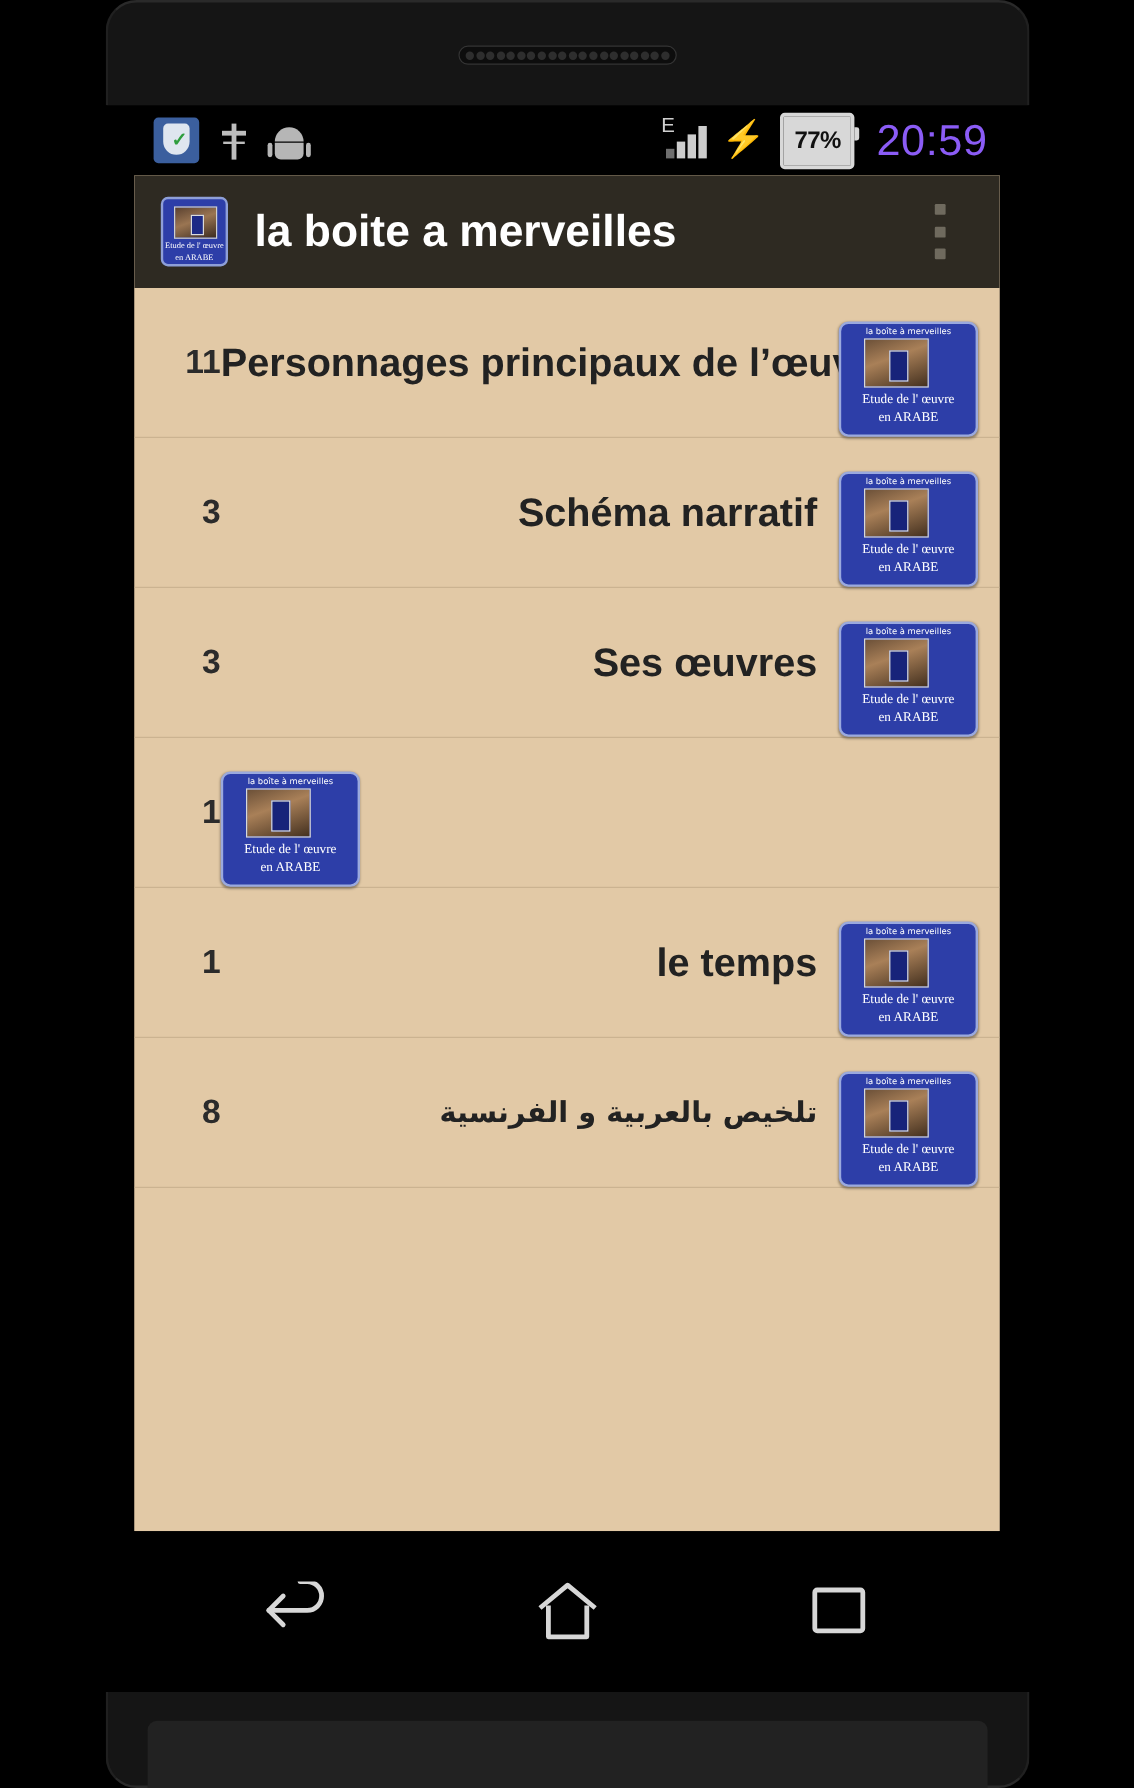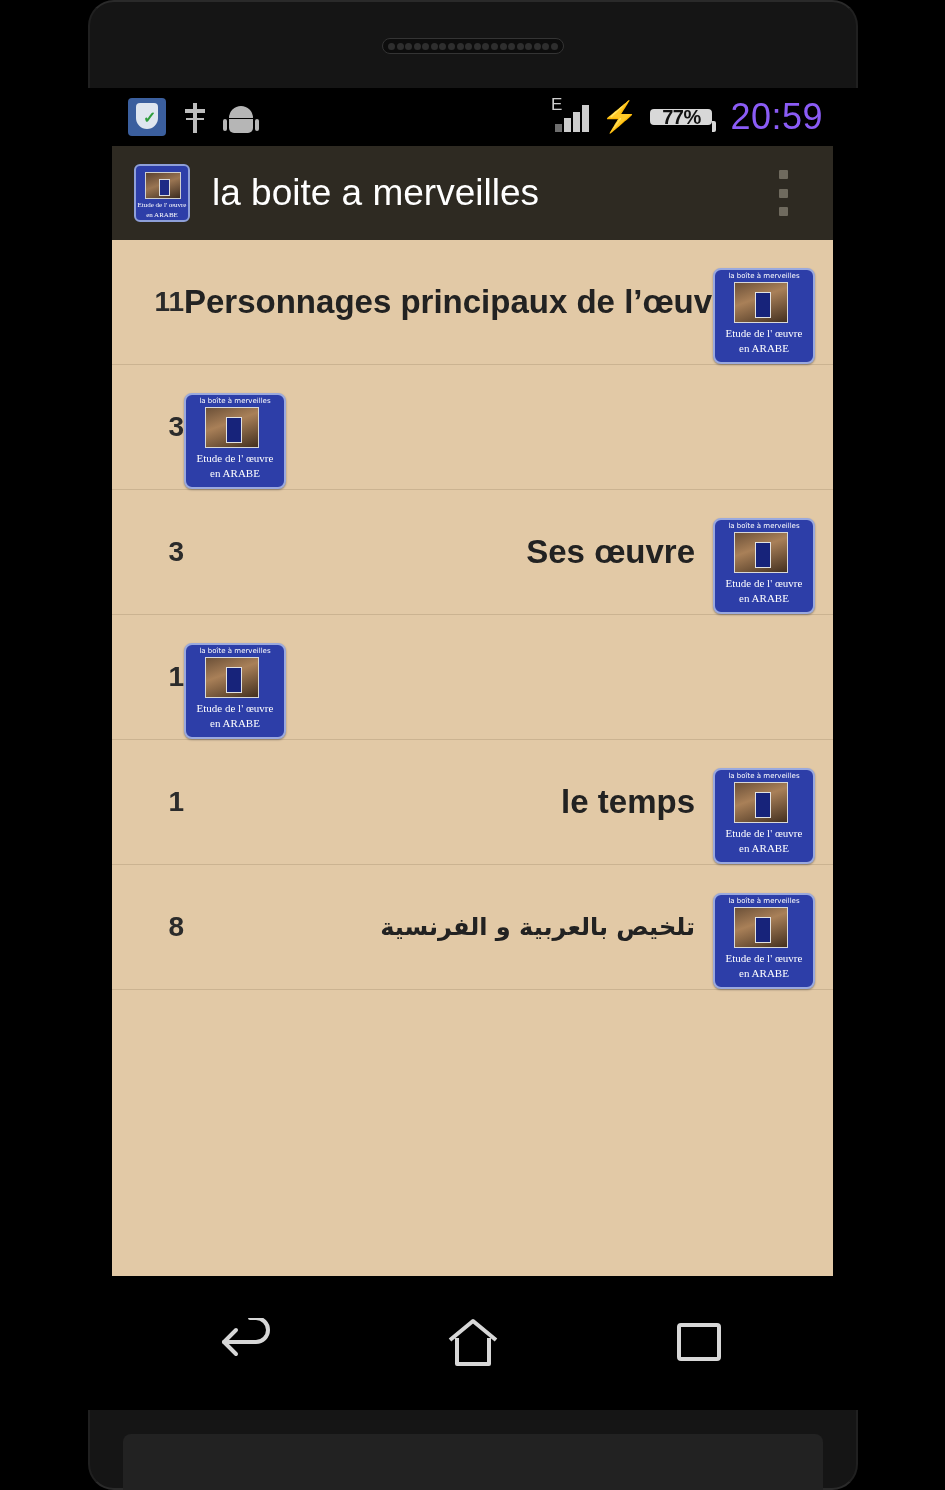--- a/index.html
+++ b/index.html
@@ -209,21 +209,21 @@
 
   .icon-bolt {
     font-size: 30px;
     color: #e8e8e8;
     line-height: 1;
     margin: 0 2px;
   }
 
   .battery {
     width: 62px;
-    height: 16px;
+    height: 47px;
     border: 3px solid #d8d8d8;
     border-radius: 4px;
     position: relative;
     display: flex;
     align-items: center;
     justify-content: center;
     box-sizing: border-box;
   }
   .battery::after {
     content: "";
@@ -312,21 +312,21 @@
     font-family: "Liberation Serif", serif;
     white-space: nowrap;
   }
   .app-icon .cap1 { top: 36px; }
   .app-icon .cap2 { top: 46px; }
 
   .app-title {
     color: #ffffff;
     font-size: 37px;
     margin-left: 22px;
-    font-weight: normal;
+    font-weight: bold;
     white-space: nowrap;
     overflow: hidden;
     text-align: right;
   }
   .overflow-menu {
     position: absolute;
     right: 44px;
     top: 50%;
     transform: translateY(-50%);
     width: 10px;
@@ -373,21 +373,21 @@
     white-space: nowrap;
     overflow: hidden;
   }
   .item-title.rtl {
     direction: rtl;
     font-size: 24px;
     font-family: "DejaVu Sans", sans-serif;
   }
 
   .thumb {
-    width: 102px;
+    width: 116px;
     height: 96px;
     border-radius: 8px;
     background: #2d3ea8;
     border: 2px solid #9aa9de;
     box-sizing: border-box;
     position: relative;
     overflow: hidden;
     flex: 0 0 auto;
     box-shadow: 0 1px 2px rgba(0,0,0,0.35);
     margin-top: 28px;
@@ -537,31 +537,32 @@
         <div class="thumb">
           <span class="tcap-top">la boîte à merveilles</span>
           <span class="pic"></span>
           <span class="tcap1">Etude de l' œuvre</span>
           <span class="tcap2">en ARABE</span>
         </div>
       </div>
 
       <div class="list-item">
         <div class="item-count">3</div>
+        <div class="item-title">Schéma narratif</div>
         <div class="thumb">
           <span class="tcap-top">la boîte à merveilles</span>
           <span class="pic"></span>
           <span class="tcap1">Etude de l' œuvre</span>
           <span class="tcap2">en ARABE</span>
         </div>
       </div>
 
       <div class="list-item">
         <div class="item-count">3</div>
-        <div class="item-title">Ses œuvre</div>
+        <div class="item-title">Ses œuvres</div>
         <div class="thumb">
           <span class="tcap-top">la boîte à merveilles</span>
           <span class="pic"></span>
           <span class="tcap1">Etude de l' œuvre</span>
           <span class="tcap2">en ARABE</span>
         </div>
       </div>
 
       <div class="list-item">
         <div class="item-count">1</div>

